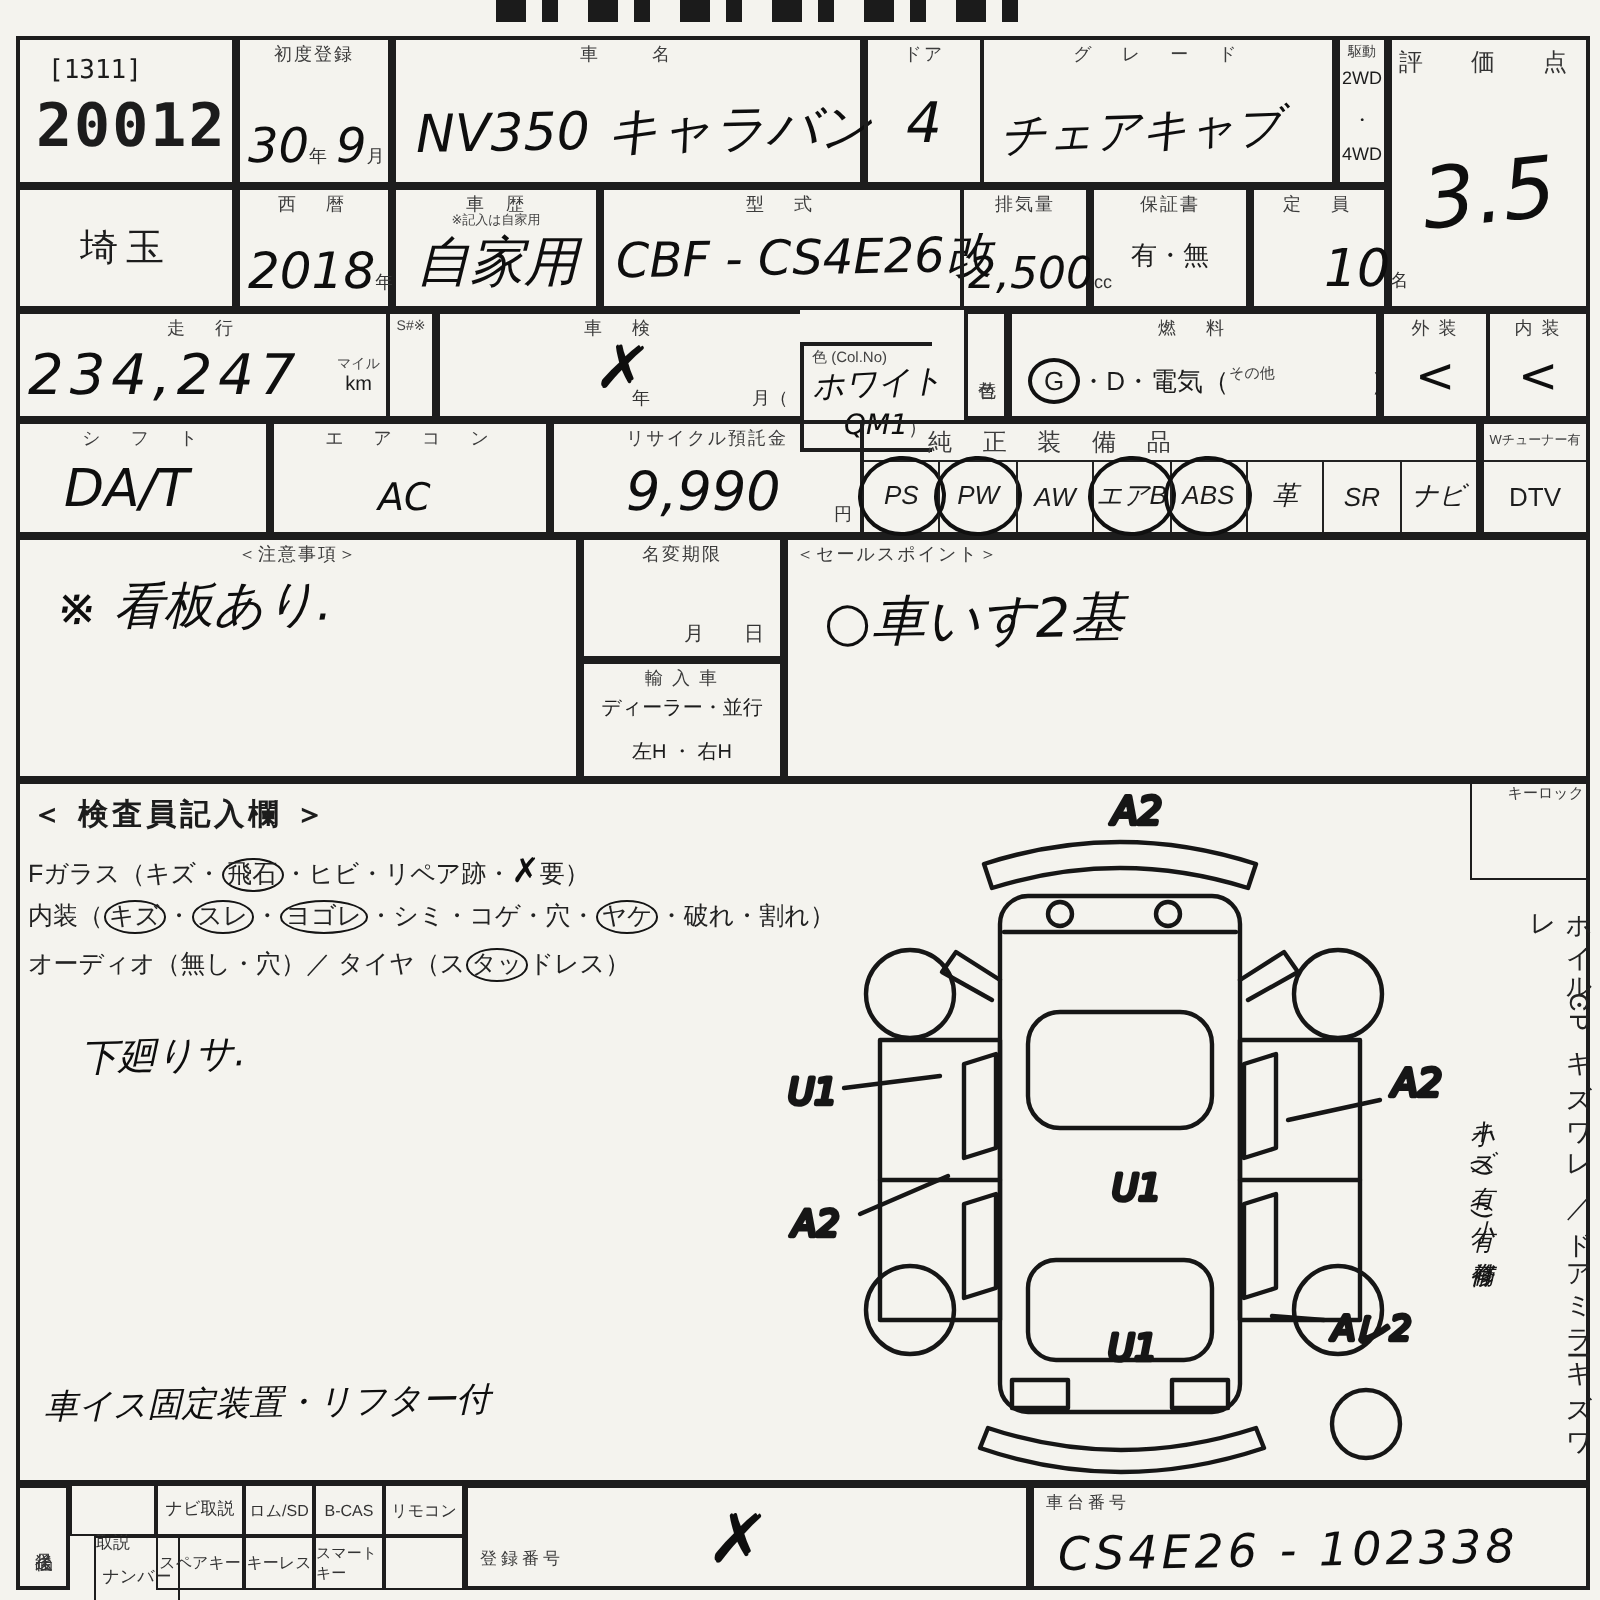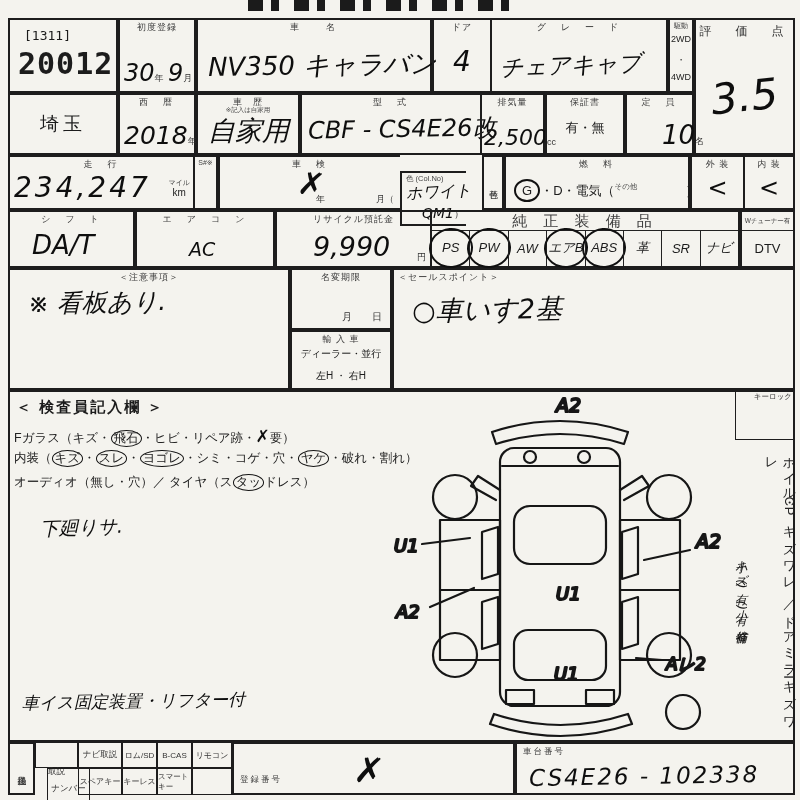--- a/index.html
+++ b/index.html
@@ -9,21 +9,21 @@
   .hdr{position:absolute;top:1px;left:0;right:0;text-align:center;font-size:9px;color:#3c3c3c;
        letter-spacing:3px;white-space:nowrap;}
   .hdr.tight{letter-spacing:1px;}
   .hw{font-style:italic;color:#0e0e0e;font-family:"DejaVu Sans",sans-serif;}
   .cen{position:absolute;inset:0;display:flex;align-items:center;justify-content:center;}
   .small{font-size:9px;color:#333;}
   .vert{writing-mode:vertical-rl;text-orientation:mixed;}
   .circled{border:1.7px solid #141414;border-radius:50%;padding:0 2px;display:inline-block;line-height:1.2;}
   .insp-line{position:absolute;font-size:12.5px;color:#222;white-space:nowrap;}
   .equip-hdr{position:absolute;top:0;left:0;right:0;height:18px;line-height:18px;border-bottom:1.5px solid #222;
-             text-align:center;font-size:15px;letter-spacing:6px;color:#3c3c3c;}
+             text-align:left;font-size:12px;letter-spacing:6px;color:#3c3c3c;padding-left:32px;}
   .equip-cells{position:absolute;left:0;right:0;top:18px;bottom:0;display:flex;}
   .equip-cells span{flex:1;display:flex;align-items:center;justify-content:center;font-size:13px;
                     position:relative;border-left:1.5px solid #222;font-style:italic;}
   .equip-cells span:first-child{border-left:none;}
   .equip-cells span.circled{border-radius:0;padding:0;border-top:none;border-right:none;border-bottom:none;}
   .equip-cells span.circled::after{content:"";position:absolute;width:40px;height:36px;
                     border:2.2px solid #101010;border-radius:50%;transform:rotate(-4deg);}
   .clip-frag{position:absolute;left:248px;top:0;width:268px;height:11px;
      background:repeating-linear-gradient(90deg,#1b1b1b 0 15px,transparent 15px 23px,#1b1b1b 23px 31px,transparent 31px 46px);}
   svg text{font-family:"DejaVu Sans",sans-serif;font-style:italic;fill:#0e0e0e;}

